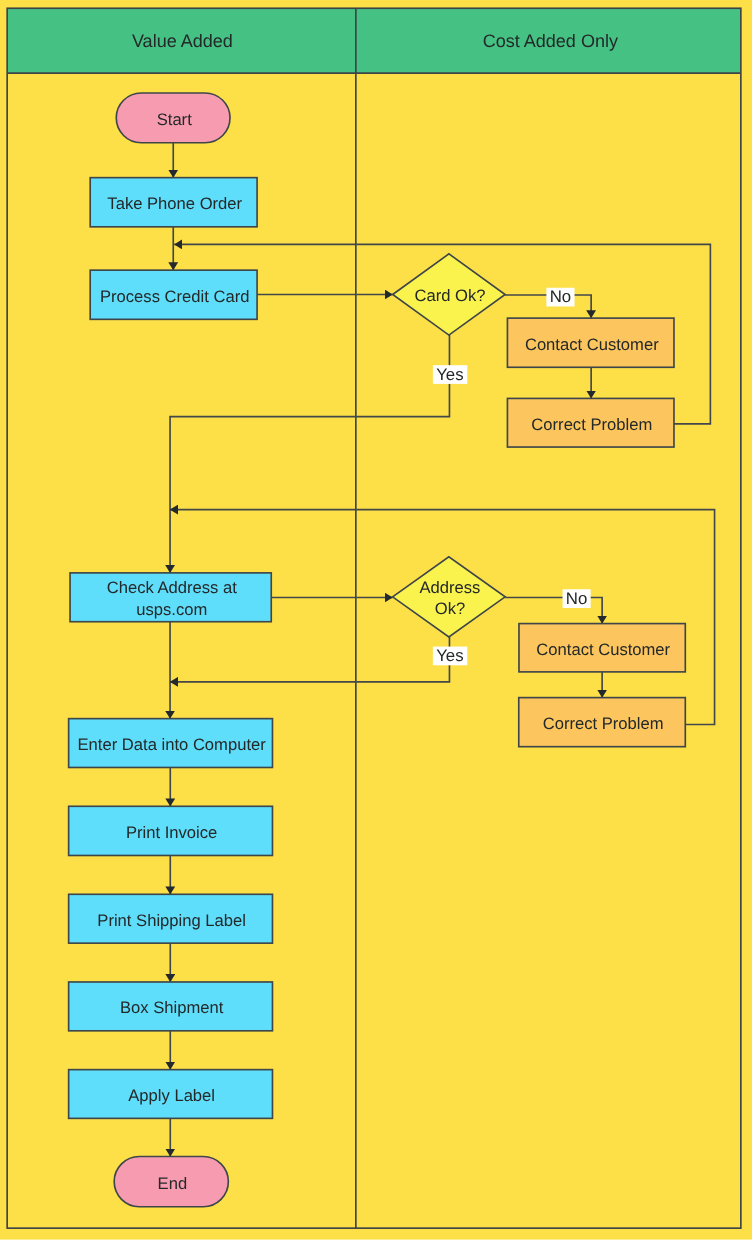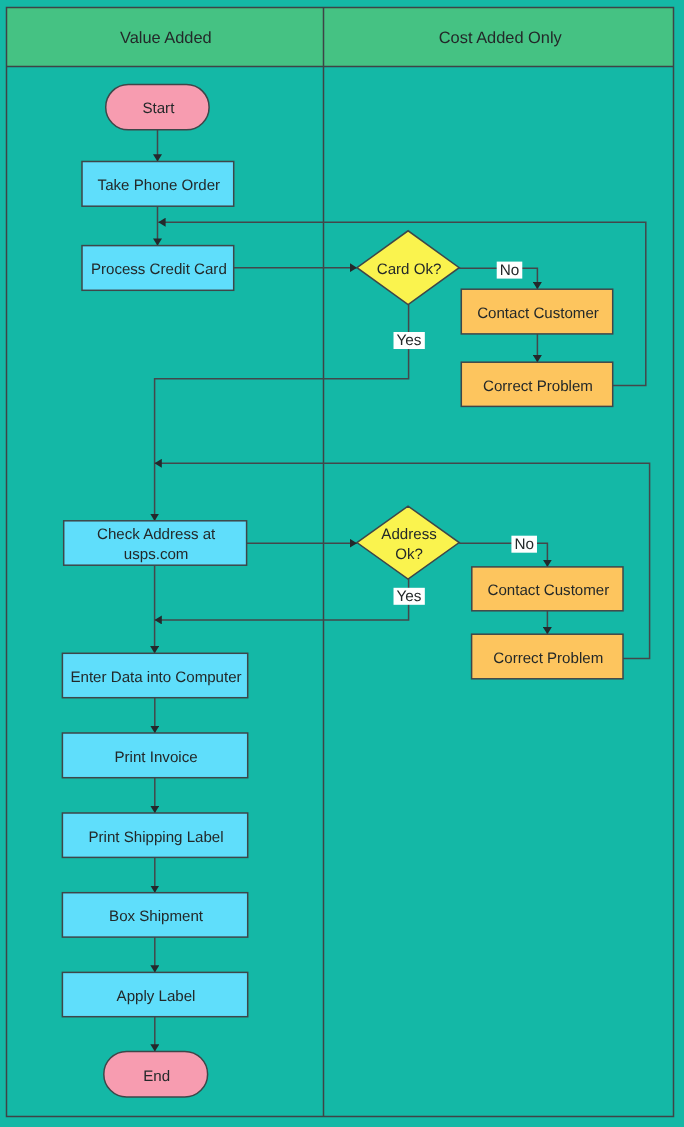--- a/index.html
+++ b/index.html
@@ -1,21 +1,21 @@
 <!DOCTYPE html>
 <html style="--c-stroke: #3e4649; --c-lane: #3e4346; --c-conn: #43474a; --c-arrow: #23292c; --c-text: #232829; --c-bg: #ffffff;"><head>
 <meta charset="utf-8">
 <title>Order Fulfillment Flowchart</title>
 <style>
   html,body{margin:0;padding:0;background:#ffffff;}
   body{width:684px;height:1127px;overflow:hidden;
        font-family:"Liberation Sans",sans-serif;
        -webkit-font-smoothing:antialiased;
        text-rendering:geometricPrecision;}
-  #stage{position:relative;width:684px;height:1127px;background:#14b8a6;}
+  #stage{position:relative;width:684px;height:1127px;background:#fde047;}
   svg#chart{position:absolute;left:0;top:0;display:block;}
   .lane-hdr-txt{font-size:16.4px;fill:var(--c-text,#232829);}
   .node-txt{font-size:15.1px;fill:var(--c-text,#232829);}
   .edge-lbl{font-size:15.3px;fill:var(--c-text,#232829);}
   .shape{stroke:var(--c-stroke,#3e4649);stroke-width:1.5;}
   .lane{fill:none;stroke:var(--c-lane,#3e4346);stroke-width:1.5;}
   .lanefill{stroke:none;}
   .conn{fill:none;stroke:var(--c-conn,#43474a);stroke-width:1.5;}
   .arrow{fill:var(--c-arrow,#23292c);stroke:none;}
 </style>

